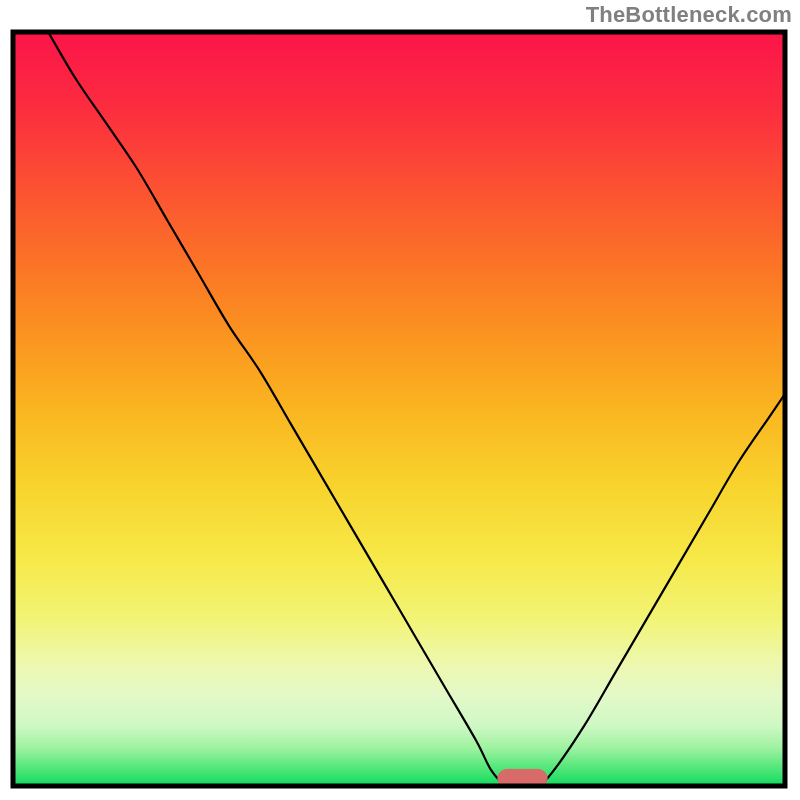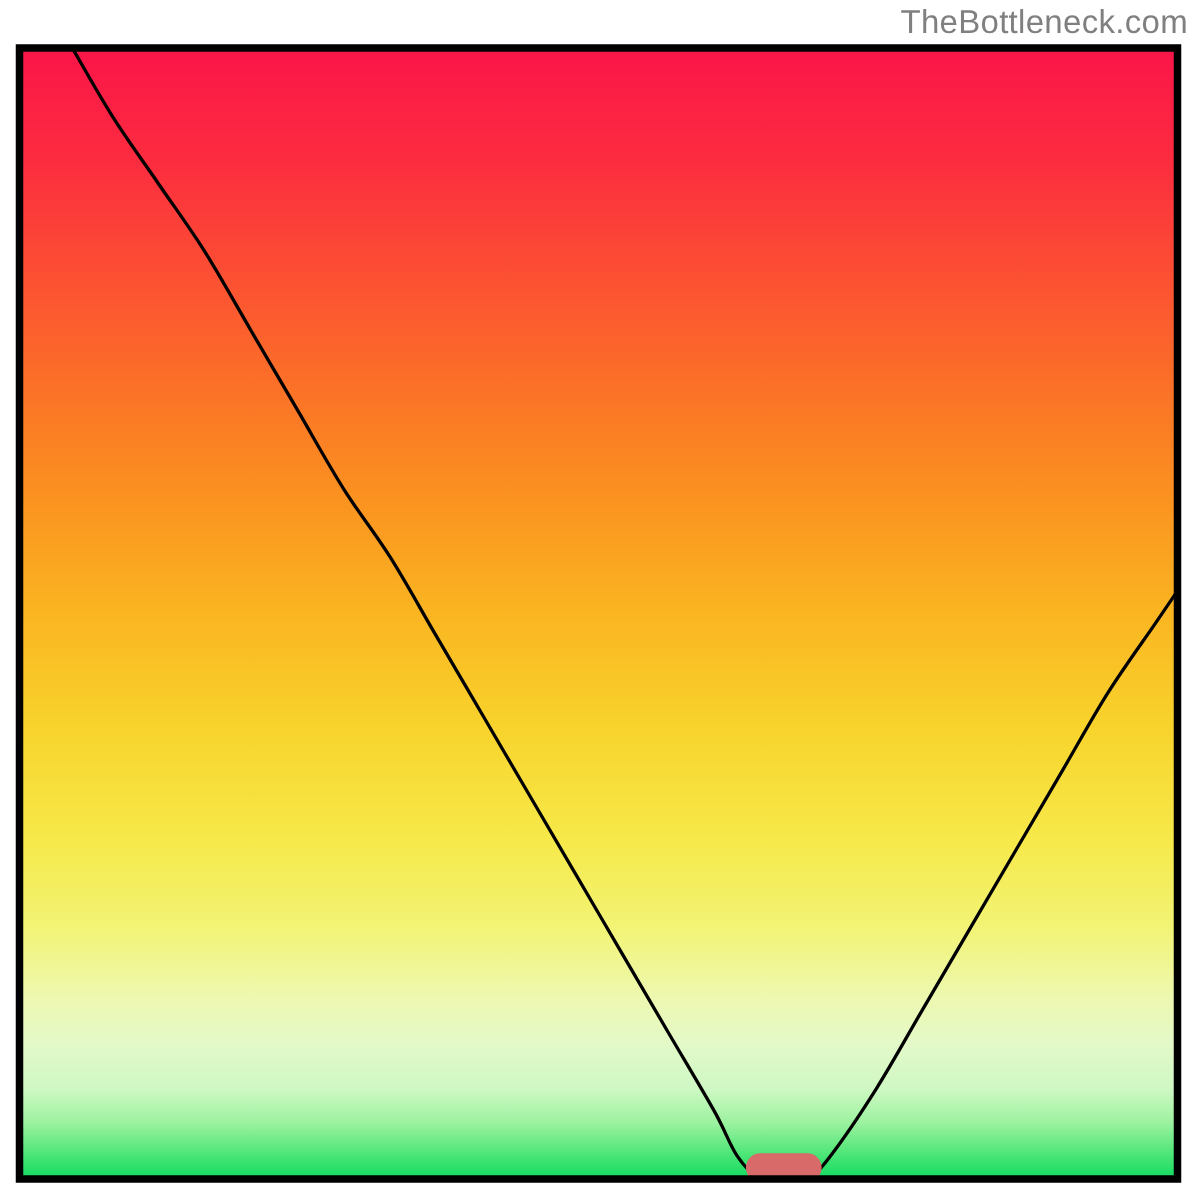--- a/index.html
+++ b/index.html
@@ -17,21 +17,21 @@
     width: 800px;
     height: 800px;
     box-sizing: border-box;
   }
   .watermark {
     position: absolute;
     top: 2px;
     right: 8px;
     font-family: Arial, Helvetica, sans-serif;
     font-size: 22px;
-    font-weight: 400;
+    font-weight: 700;
     color: #808080;
     letter-spacing: 0.2px;
   }
   svg { display: block; }
 </style>
 </head>
 <body>
 
 <div class="frame">
   <svg id="chart-svg" width="800" height="800" viewBox="0 0 800 800">

